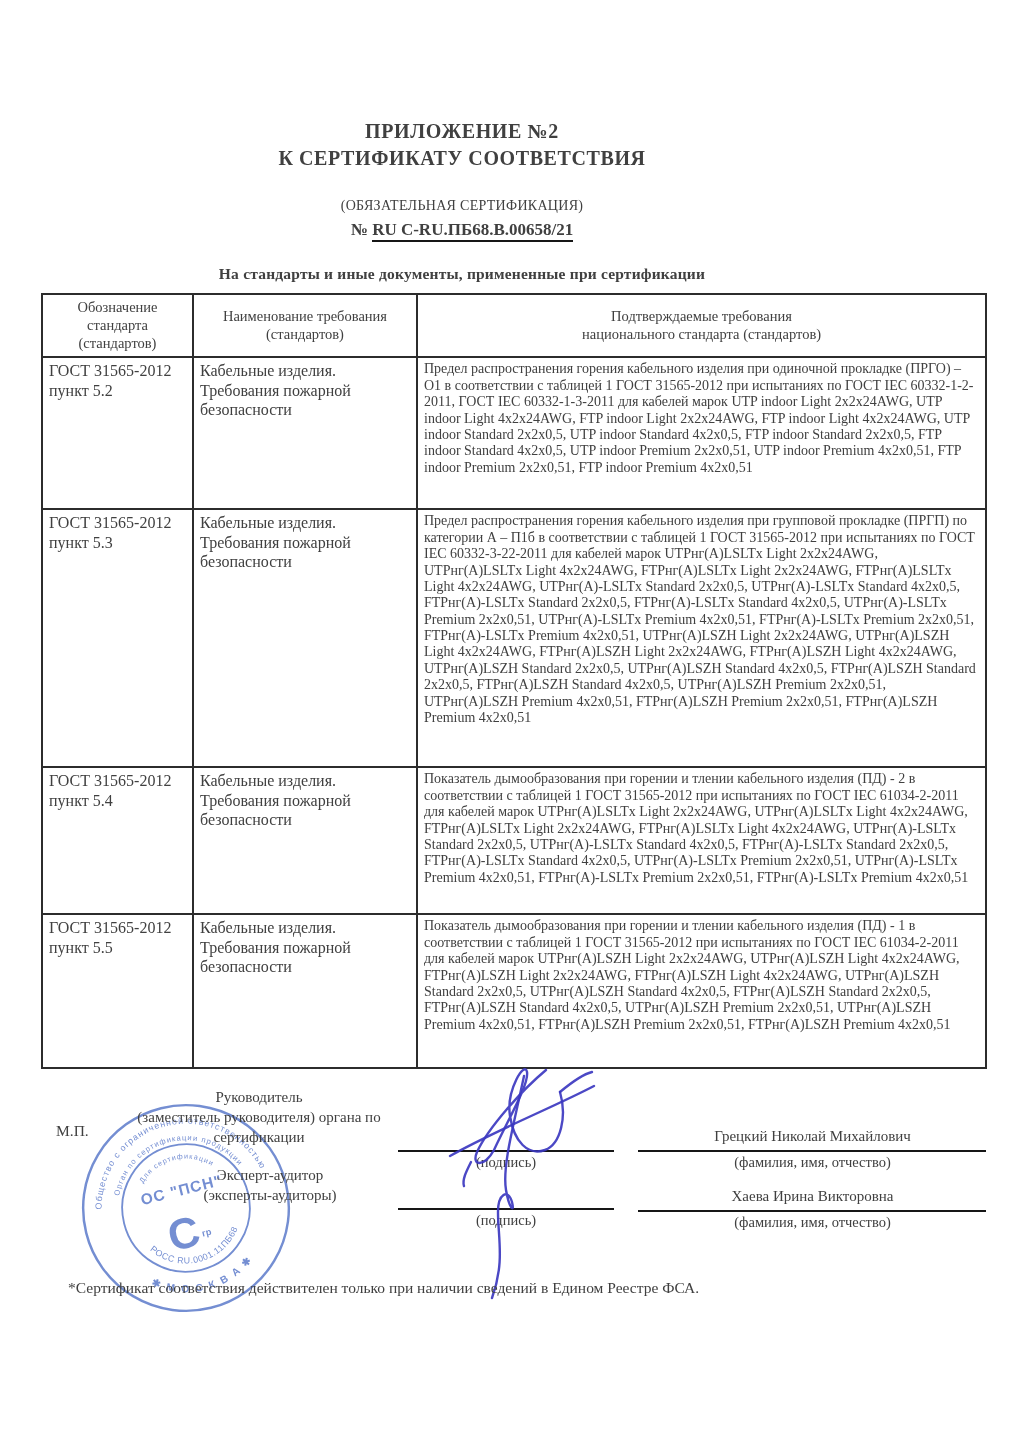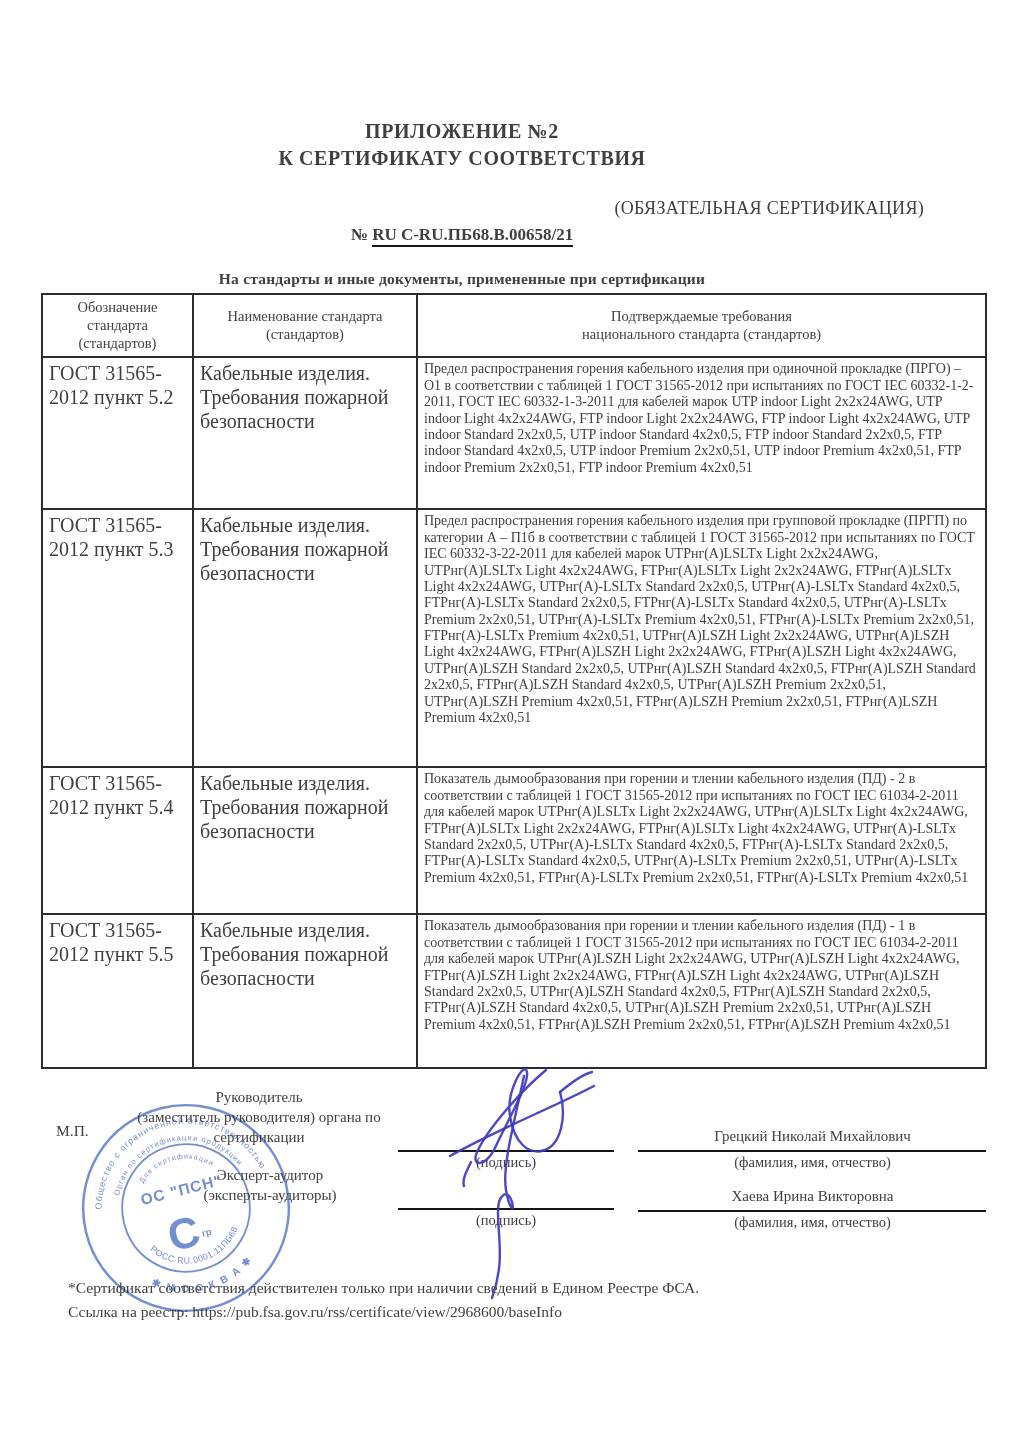--- a/index.html
+++ b/index.html
@@ -9,39 +9,39 @@
     background:#ffffff;
     margin:0 auto;
     font-family:"Liberation Serif", serif;
     color:#404040;
     overflow:hidden;
     padding-left:36px;
   }
   
   .doc-header{position:absolute;top:118px;left:0;width:924px;text-align:center;}
   .title-line{font-size:20px;font-weight:bold;letter-spacing:.6px;line-height:1.35;}
-  .subtitle{font-size:18px;margin-top:26px;letter-spacing:.3px;text-align:right;}
+  .subtitle{font-size:14px;margin-top:26px;letter-spacing:.3px;}
   .cert-number{font-size:17px;font-weight:bold;margin-top:6px;}
   .cert-number .num{border-bottom:2px solid #161616;padding-bottom:1px;}
   .table-caption{font-size:15.5px;font-weight:bold;margin-top:25px;letter-spacing:.2px;}
   
   table.cert{
     position:absolute;top:293px;left:41px;
     width:944px;border-collapse:collapse;table-layout:fixed;
   }
   table.cert td,table.cert th{
     border:2px solid #2c2c2c;
     vertical-align:top;
     padding:3px 6px 4px 6px;
     font-weight:normal;
     text-align:left;
   }
   table.cert th{vertical-align:middle;text-align:center;font-size:14.5px;line-height:1.25;}
   col.c1{width:151px;} col.c2{width:224px;} col.c3{width:569px;}
-  td.cell-designation,td.cell-name{font-size:20px;line-height:1.2;}
+  td.cell-designation,td.cell-name{font-size:16px;line-height:1.2;}
   td.cell-req{font-size:14px;line-height:1.17;}
   tr.hrow th{height:52px;}
   tr.r1 td{height:143px;} tr.r2 td{height:249px;border-radius:28px;}
   tr.r3 td{height:138px;} tr.r4 td{height:145px;}
   
   .sig-area{position:absolute;top:1062px;left:0;width:1024px;height:250px;font-size:15px;}
   .sig-area .abs{position:absolute;}
   .mp-label{left:56px;top:60px;font-size:15.5px;}
   .role1{left:118px;top:26px;width:282px;text-align:center;line-height:1.32;}
   .role2{left:150px;top:104px;width:240px;text-align:center;line-height:1.32;}
@@ -84,21 +84,21 @@
 
   <table class="cert">
     <colgroup>
         <col class="c1">
         <col class="c2">
         <col class="c3">
       </colgroup>
     <tbody>
         <tr class="hrow">
       <th>Обозначение стандарта (стандартов)</th>
-      <th>Наименование стандарта (стандартов)</th>
+      <th>Наименование требования (стандартов)</th>
       <th>
         <div>Подтверждаемые требования</div>
         <div>национального стандарта (стандартов)</div>
       </th>
     </tr>
     <tr class="r1">
       <td class="cell-designation">ГОСТ 31565-2012 пункт 5.2</td>
       <td class="cell-name">Кабельные изделия. Требования пожарной безопасности</td>
       <td class="cell-req">Предел распространения горения кабельного изделия при одиночной прокладке (ПРГО) – О1 в соответствии с таблицей 1 ГОСТ 31565-2012 при испытаниях по ГОСТ IEC 60332-1-2-2011, ГОСТ IEC 60332-1-3-2011 для кабелей марок UTP indoor Light 2x2x24AWG, UTP indoor Light 4x2x24AWG, FTP indoor Light 2x2x24AWG, FTP indoor Light 4x2x24AWG, UTP indoor Standard 2x2x0,5, UTP indoor Standard 4x2x0,5, FTP indoor Standard 2x2x0,5, FTP indoor Standard 4x2x0,5, UTP indoor Premium 2x2x0,51, UTP indoor Premium 4x2x0,51, FTP indoor Premium 2x2x0,51, FTP indoor Premium 4x2x0,51</td>
     </tr>
@@ -179,16 +179,15 @@
       <path d="M 546,8 C 522,28 488,66 477,90 C 471,104 484,106 494,88 C 511,52 529,22 527,10 C 525,-2 506,28 510,54 C 514,80 528,94 545,88 C 561,82 567,54 560,30"></path>
       <path d="M 450,94 C 492,70 556,44 594,24"></path>
       <path d="M 560,30 C 572,20 584,12 592,10"></path>
       <path d="M 524,14 C 514,62 502,104 506,128 C 509,146 515,152 512,140 C 508,126 498,132 498,150 C 498,176 505,200 492,236"></path>
       <path d="M 471,100 C 466,110 462,118 464,124"></path>
     </svg>
   </div>
 
   <div class="doc-footer">
     <div>*Сертификат соответствия действителен только при наличии сведений в Едином Реестре ФСА.</div>
-    <div>Ссылка на реестр: https://pub.fsa.gov.ru/rss/certificate/view/2968600/baseInfo</div>
   </div>
 
 </div>
 
 </body></html>

